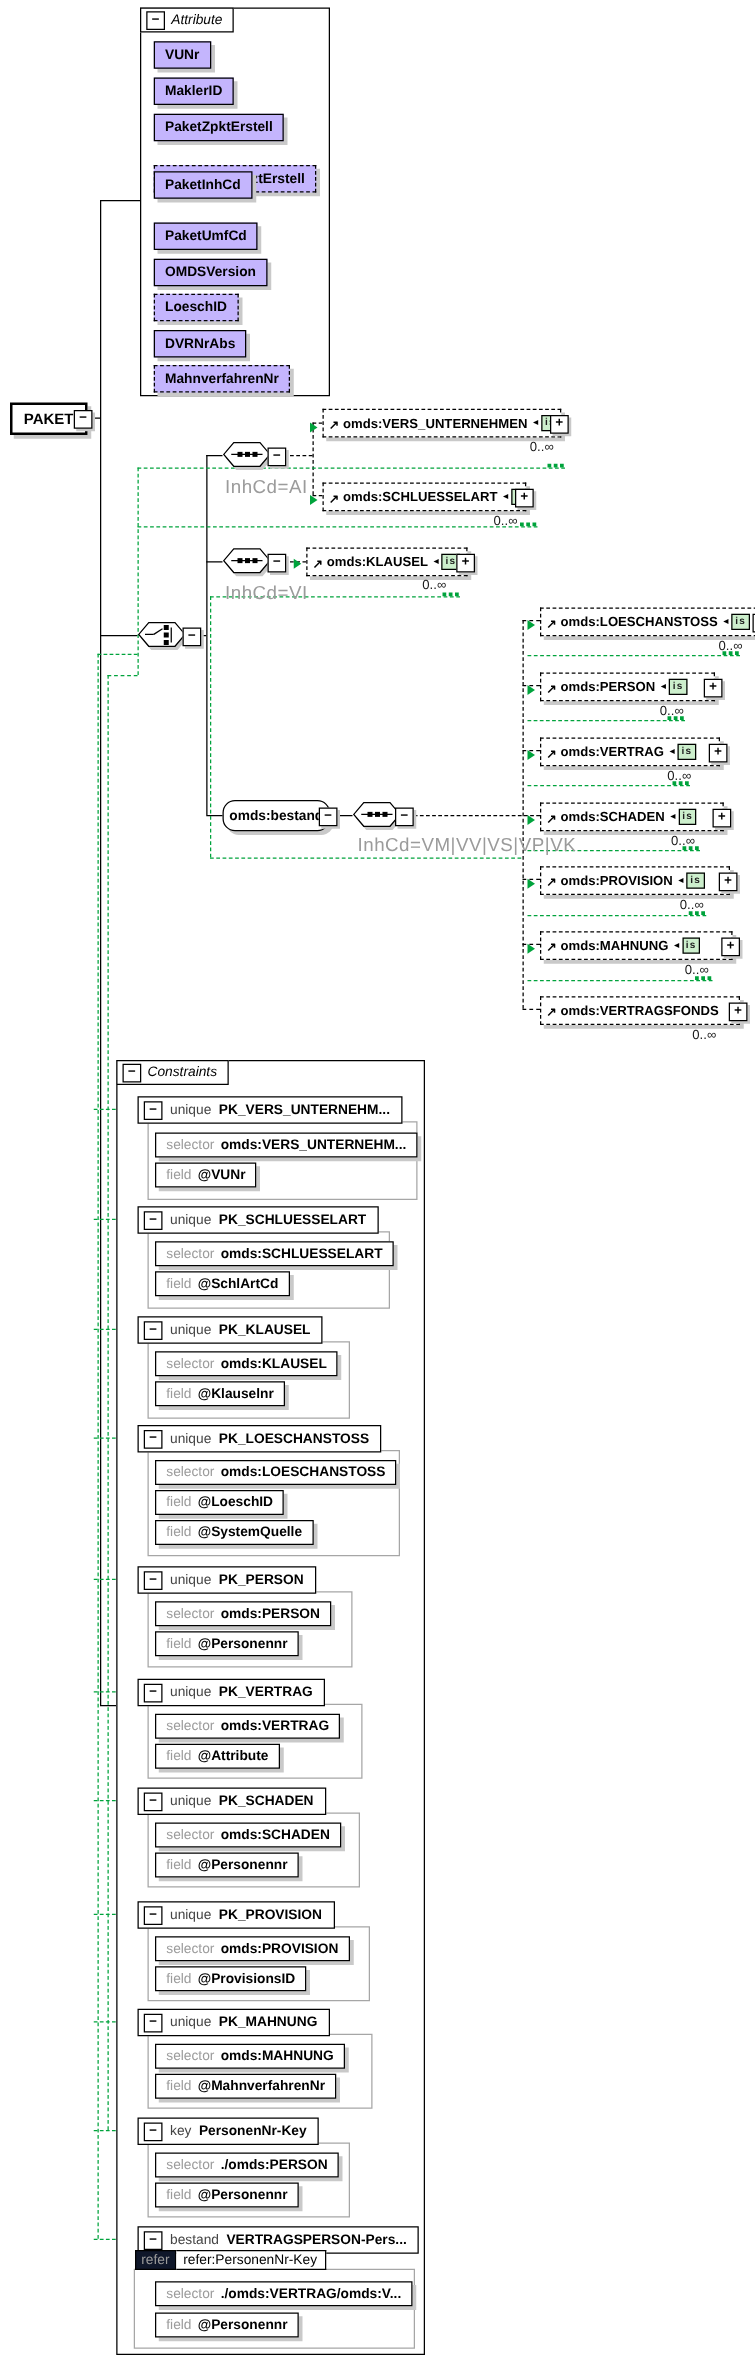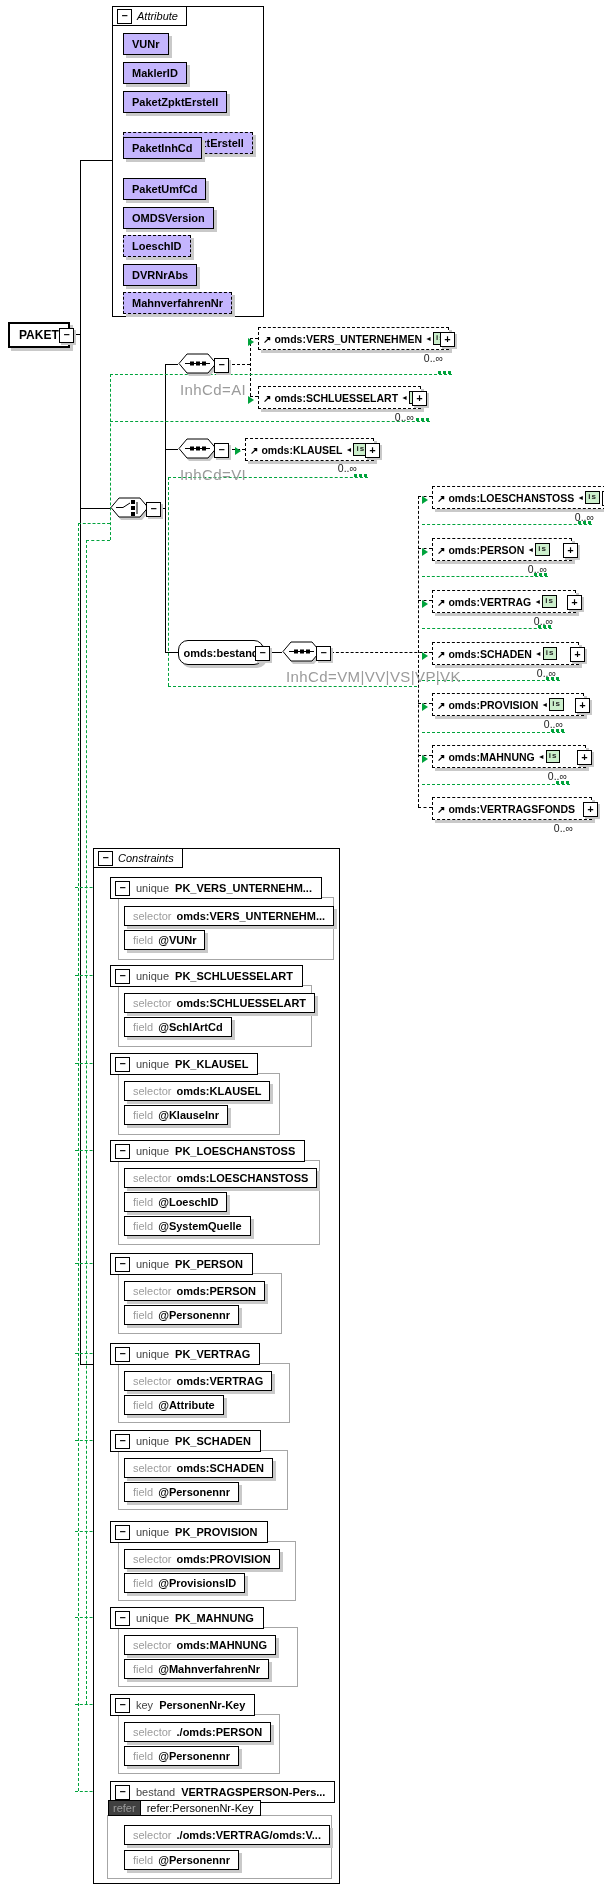--- a/index.html
+++ b/index.html
@@ -49,21 +49,21 @@
   .chead{position:absolute;background:#fff;border:1px solid #000;height:20px;display:flex;
          align-items:center;gap:6px;padding:0 9px 0 4px;font-size:11px;white-space:nowrap;z-index:4}
   .chead .kind{color:#444}
   .chead .nm{font-weight:bold}
   .cbody{position:absolute;border:1px solid #a6a6a6;background:#fff;z-index:2}
   .crow{position:absolute;background:#fff;border:1px solid #000;box-shadow:3px 3px 0 #c9c9c9;height:18px;
         display:flex;align-items:center;gap:5px;padding:0 8px;font-size:11px;white-space:nowrap;z-index:3}
   .crow .lab{color:#9b9b9b}
   .crow .val{font-weight:bold}
   .rrow{position:absolute;display:flex;z-index:4;font-size:11px;height:16px}
-  .rrow .c1{border:1px solid #000;background:#404040;color:#9b9b9b;padding:0 4px;display:flex;align-items:center}
+  .rrow .c1{border:1px solid #000;background:#0f172a;color:#9b9b9b;padding:0 4px;display:flex;align-items:center}
   .rrow .c2{border:1px solid #000;border-left:none;background:#fff;padding:0 6px;display:flex;align-items:center}
 </style>
 </head>
 <body>
 
 <div class="panel" style="left:112px;top:6px;width:150px;height:309px"></div>
 <div class="tab" style="left:112px;top:6px">
   <span class="mbox">−</span>
   <span>Attribute</span>
 </div>

